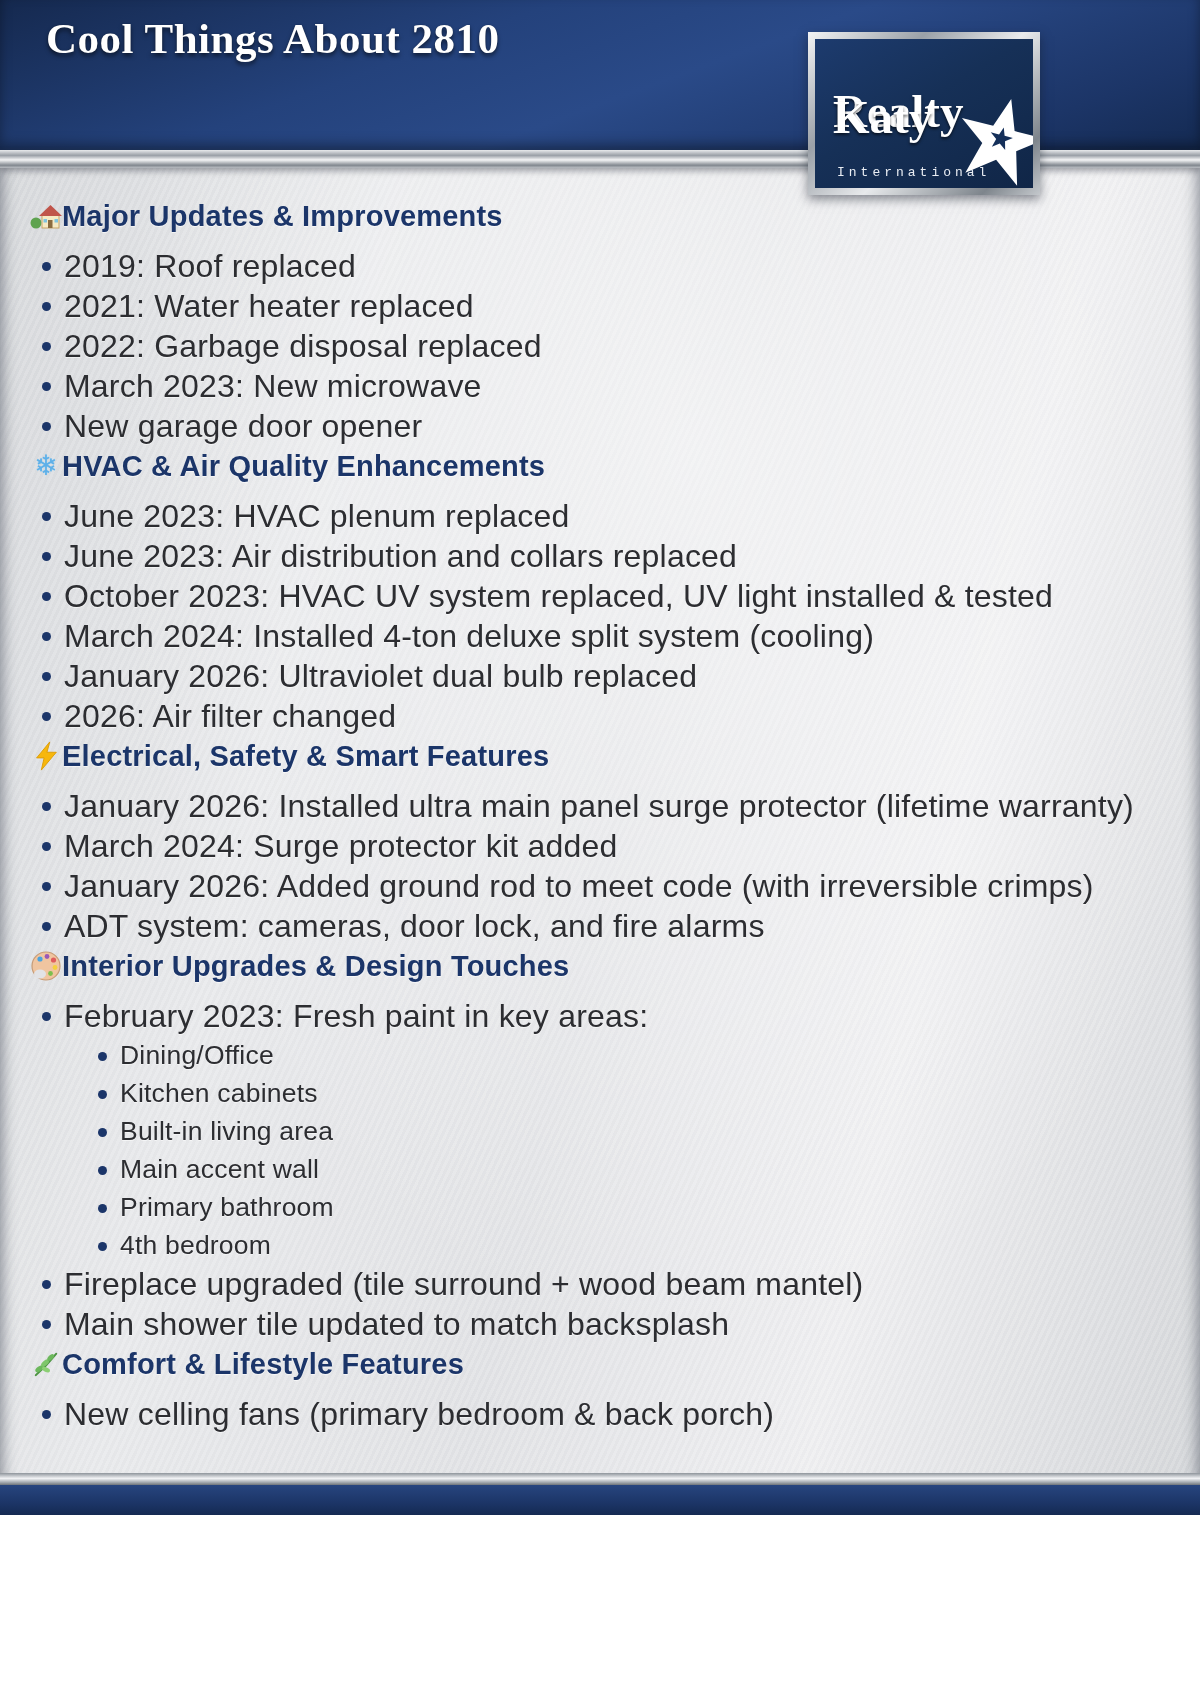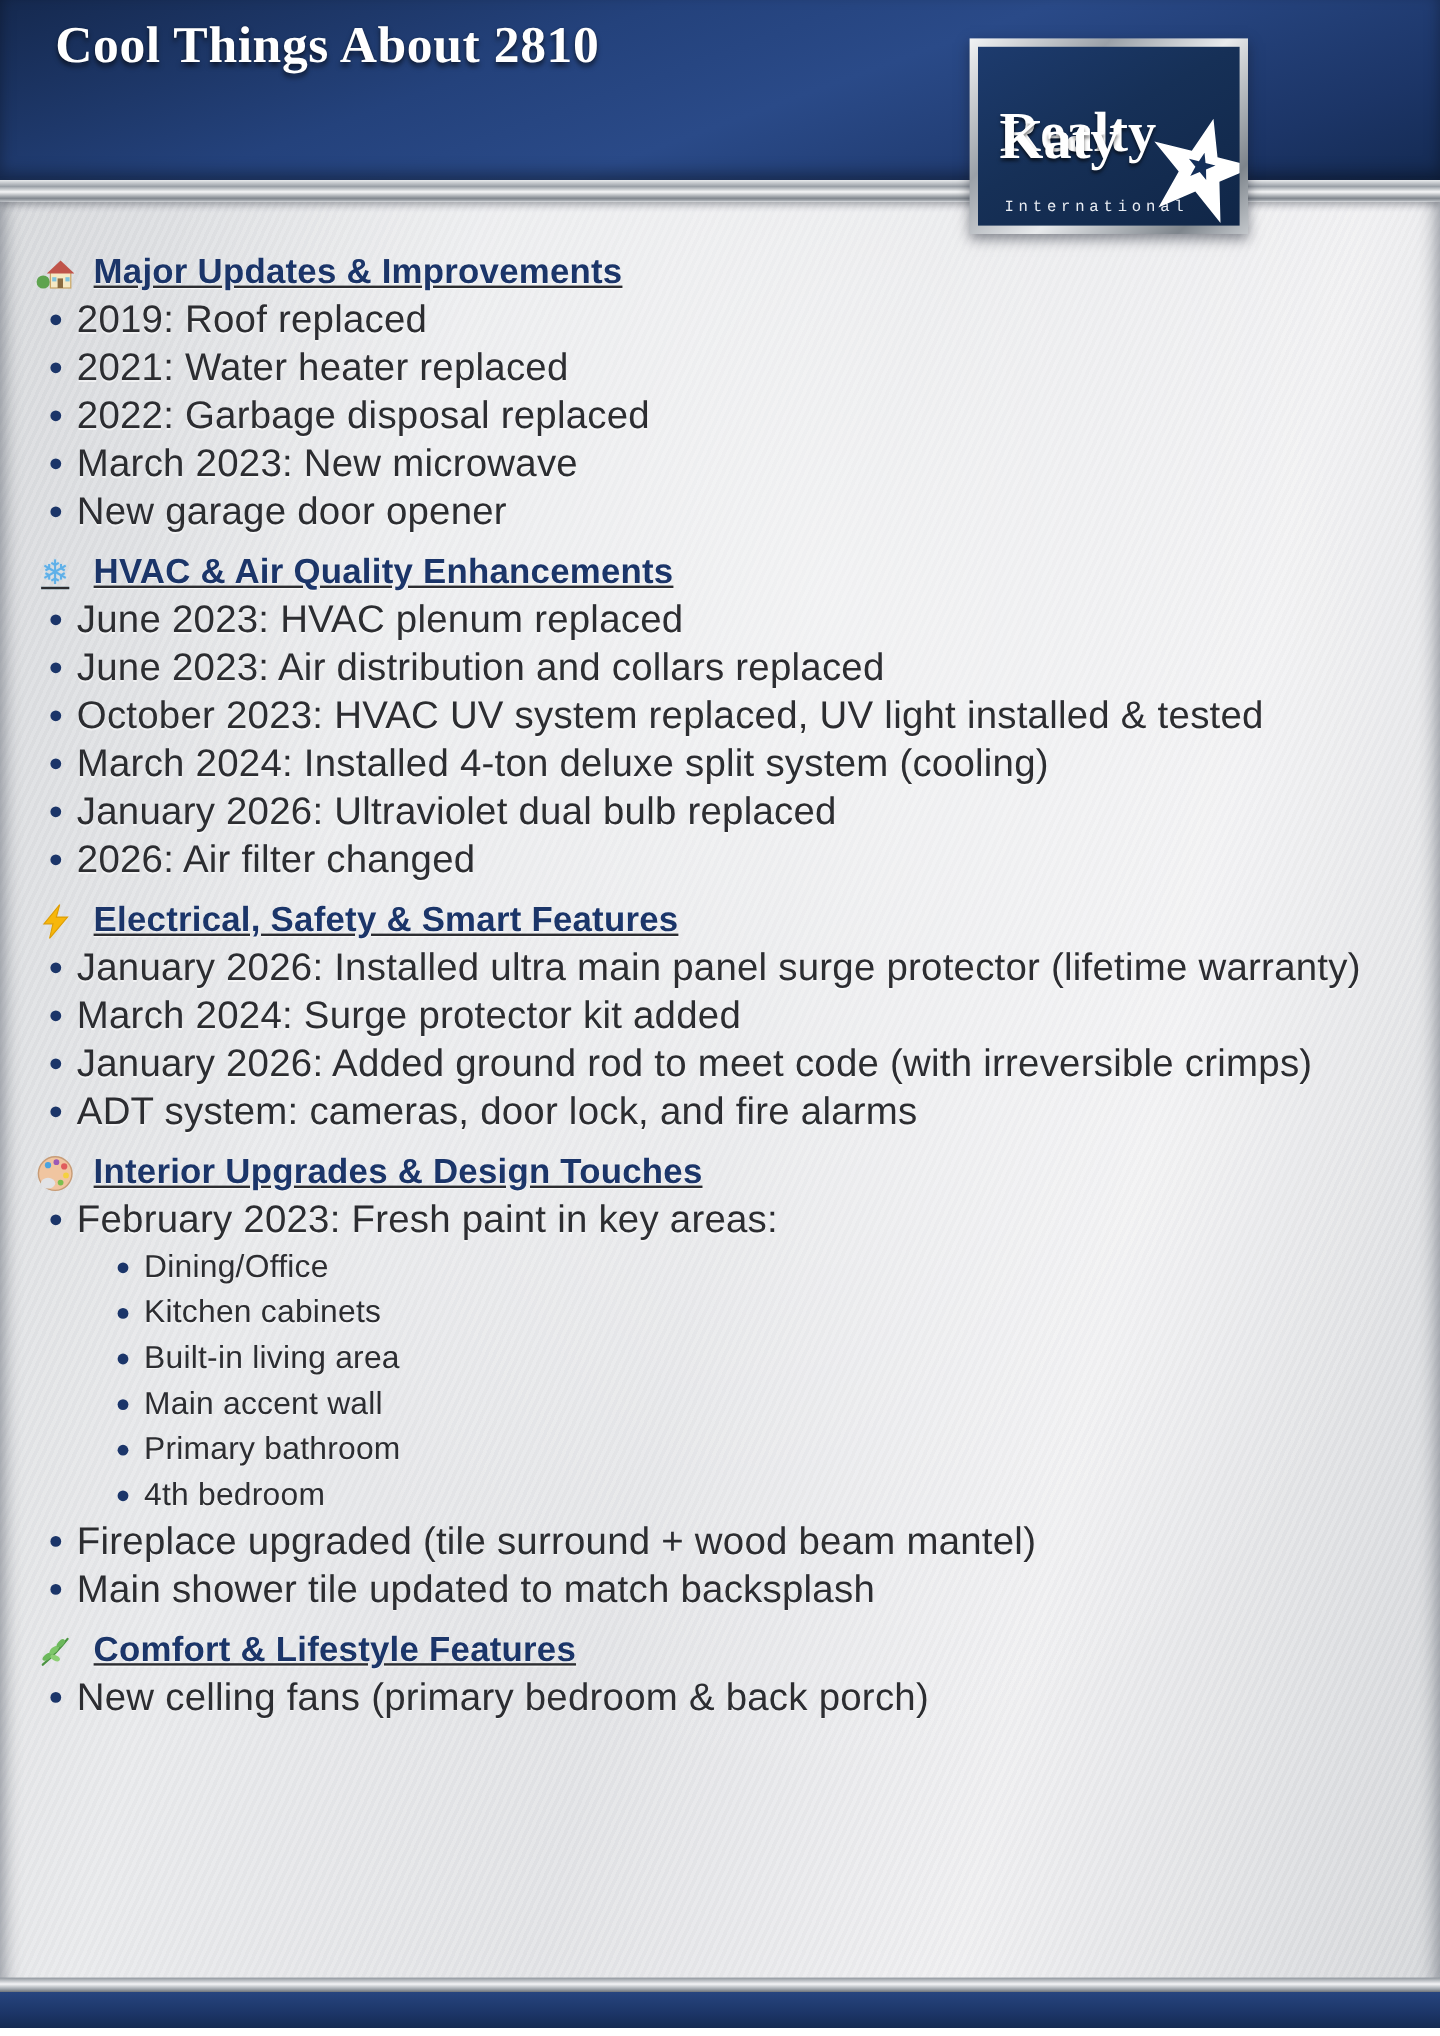--- a/index.html
+++ b/index.html
@@ -1,18 +1,18 @@
 <!DOCTYPE html>
 <html><head>
 <meta charset="utf-8">
 <style>
   html,body{margin:0;padding:0;}
   body{width:1200px;height:1697px;overflow:hidden;font-family:"Liberation Sans",sans-serif;}
   .page{
-    position:relative;width:1200px;height:1690px;overflow:hidden;
+    position:relative;width:1200px;height:1515px;overflow:hidden;
     background:
       radial-gradient(ellipse at 58% 30%, rgba(255,255,255,.55), rgba(255,255,255,0) 60%),
       repeating-linear-gradient(115deg, rgba(255,255,255,.10) 0 3px, rgba(40,45,60,.015) 3px 6px),
       linear-gradient(103deg,#d6d8db 0%,#e9eaec 28%,#e2e3e6 52%,#efeff1 74%,#d5d7da 100%);
     box-shadow:inset 10px 0 14px -7px rgba(110,115,125,.75), inset -10px 0 14px -7px rgba(110,115,125,.75);
   }
   
   .banner{
     position:absolute;top:0;left:0;width:1200px;height:150px;
     background:linear-gradient(160deg,#15294f 0%,#24427c 35%,#2a4a88 55%,#1c3567 85%,#142a52 100%);
@@ -46,21 +46,21 @@
   }
   .logo-word1{position:absolute;top:10px;left:18px;margin-top:40px;}
   .logo-word2{position:absolute;top:56px;left:18px;}
   .logo-word3{
     position:absolute;bottom:8px;left:22px;color:#e9edf3;
     font-size:13px;letter-spacing:4px;font-family:Liberation Mono, monospace;
   }
   .logo-star{position:absolute;right:-14px;bottom:2px;}
   
   .content{position:absolute;top:196px;left:0;width:1200px;color:#2c2d31;}
-  .sec-head{display:flex;align-items:flex-end;gap:16px;margin:4px 0 2px 30px;height:44px;text-decoration:underline;}
+  .sec-head{display:flex;align-items:flex-start;gap:0;margin:4px 0 2px 30px;height:44px;}
   .sec-head .ic{width:32px;height:32px;flex:0 0 32px;display:inline-flex;align-items:center;justify-content:center;}
   .sec-head h2{
     margin:0;font-size:29px;font-weight:bold;color:#1b3569;letter-spacing:.2px;
     text-shadow:0 1px 1px rgba(255,255,255,.7);
   }
   .glyph-ic{font-size:28px;line-height:32px;}
   .glyph-snow{color:#5fb0e8;text-shadow:0 0 1px #8fcbf2;}
   ul.lvl1{list-style:none;margin:0;padding:0 0 0 40px;}
   ul.lvl1 > li{
     position:relative;padding-left:24px;font-size:32px;line-height:40px;

